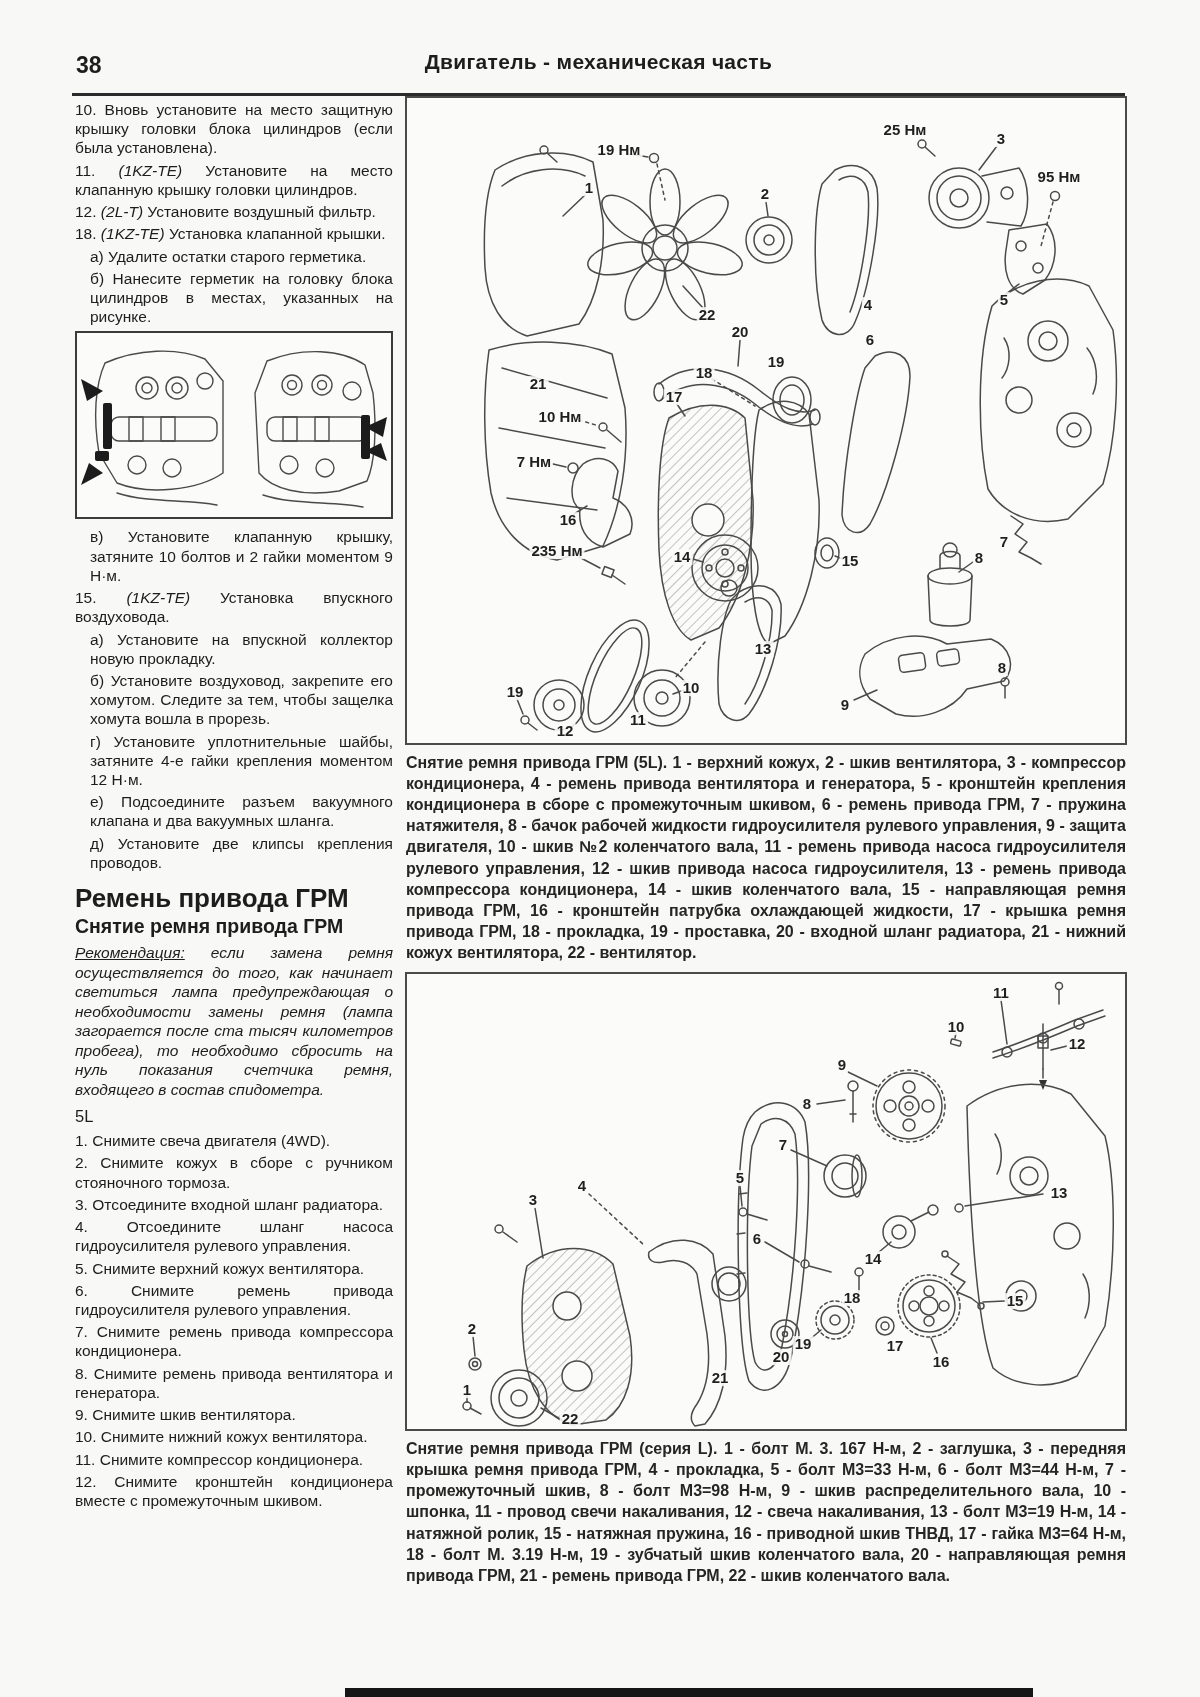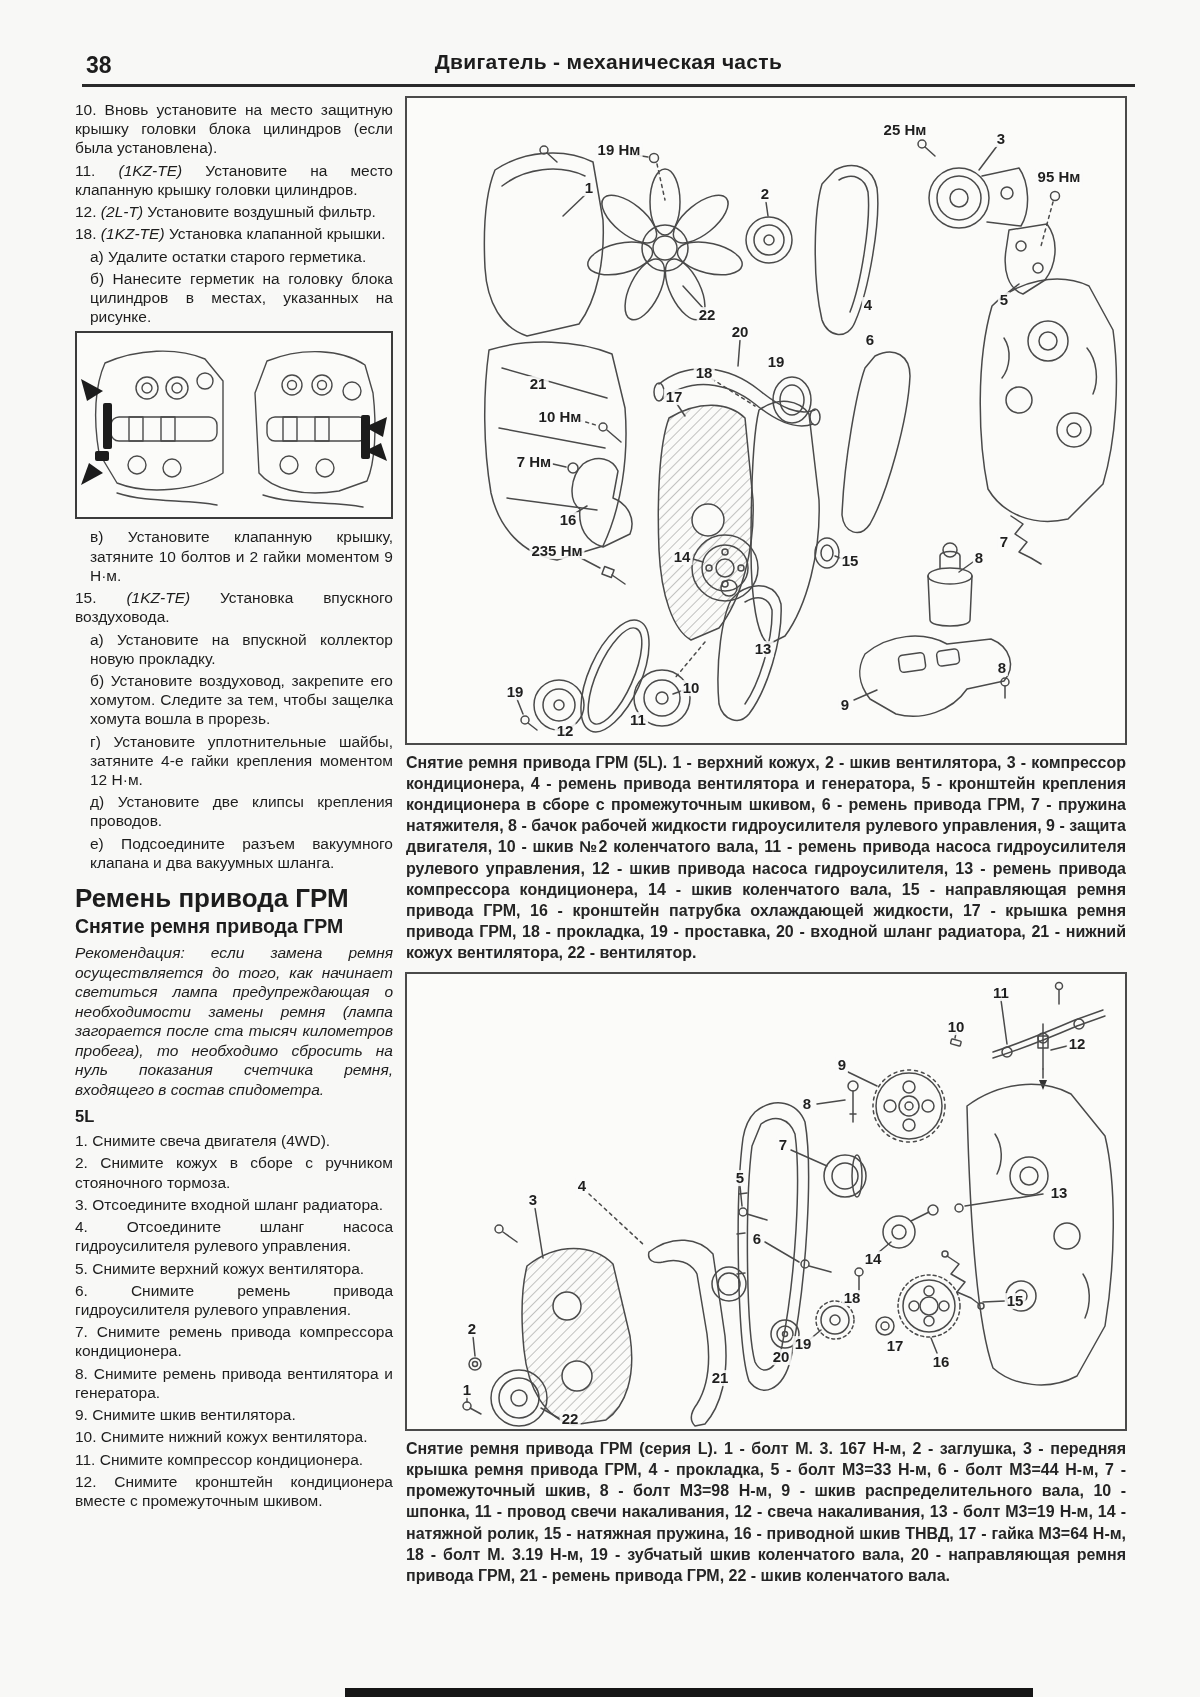--- a/index.html
+++ b/index.html
@@ -1,35 +1,35 @@
 <!DOCTYPE html>
 <html lang="ru"><head>
 <meta charset="utf-8">
 <style>
   html,body{margin:0;padding:0;}
   body{background:#e8e8e6;}
   .page{position:relative;width:1200px;height:1697px;background:#f8f8f6;
         font-family:"Liberation Sans",sans-serif;color:#1d1d1d;overflow:hidden;margin:0 auto;}
   
-  .header{position:absolute;left:82px;top:50px;width:1053px;border-bottom:3px solid #2a2a2a;padding-bottom:10px;}
+  .header{position:absolute;left:72px;top:50px;width:1053px;border-bottom:3px solid #2a2a2a;padding-bottom:19px;}
   .page-num{position:absolute;left:4px;top:2px;font-size:23px;font-weight:bold;}
   .header-title{text-align:center;font-size:21px;font-weight:bold;letter-spacing:.3px;}
   
   .col-left{position:absolute;left:75px;top:100px;width:318px;}
   .col-right{position:absolute;left:405px;top:96px;width:722px;}
   
   .step{margin:0 0 3px;font-size:15.5px;line-height:1.24;text-align:justify;}
   .step.sub{padding-left:15px;}
   .step i{font-style:italic;}
   .figureA{border:2px solid #3b3b3b;background:#fbfbf9;margin:5px 0 8px;font-size:0;}
   .section-h1{font-size:26px;font-weight:bold;margin:12px 0 2px;line-height:1.1;}
   .section-h2{font-size:19.5px;font-weight:bold;margin:0 0 6px;line-height:1.15;}
   .recommend{font-size:15.5px;font-style:italic;line-height:1.26;text-align:justify;margin:0 0 8px;}
-  .recommend .lbl{}
-  .engine-code{font-size:16.5px;font-weight:bold;margin:2px 0 5px;}
+  .recommend .lbl{text-decoration:underline;}
+  .engine-code{font-size:16.5px;font-weight:normal;margin:2px 0 5px;}
   
   .fig{position:relative;border:2px solid #4a4a4a;background:#fbfbf9;font-size:0;}
   .annos{position:absolute;left:0;top:0;right:0;bottom:0;}
   .anno{position:absolute;transform:translate(-50%,-50%);font-size:15px;font-weight:bold;color:#1f1f1f;
         background:rgba(251,251,249,.88);padding:0 2px;line-height:1.05;white-space:nowrap;}
   .caption{font-size:16px;font-weight:bold;line-height:1.32;text-align:justify;margin:7px 1px 9px;color:#252525;}
   .bottom-strip{position:absolute;left:345px;top:1688px;width:688px;height:9px;background:#161616;}
 </style>
 </head>
 <body>
@@ -107,23 +107,23 @@
 
         <p class="step"><span>15. </span><i>(1KZ-TE)</i><span> Установка впускного воздуховода.</span></p>
 
         <p class="step sub"><span>а) </span><span>Установите на впускной коллектор новую прокладку.</span></p>
 
         <p class="step sub"><span>б) </span><span>Установите воздуховод, закрепите его хомутом. Следите за тем, чтобы защелка хомута вошла в прорезь.</span></p>
 
 
         <p class="step sub"><span>г) </span><span>Установите уплотнительные шайбы, затяните 4-е гайки крепления моментом 12 Н·м.</span></p>
 
+        <p class="step sub"><span>е) </span><span>Подсоедините разъем вакуумного клапана и два вакуумных шланга.</span></p>
+
         <p class="step sub"><span>д) </span><span>Установите две клипсы крепления проводов.</span></p>
-
-        <p class="step sub"><span>е) </span><span>Подсоедините разъем вакуумного клапана и два вакуумных шланга.</span></p>
       </div>
 
     <h1 class="section-h1">Ремень привода ГРМ</h1>
     <h2 class="section-h2">Снятие ремня привода ГРМ</h2>
 
     <p class="recommend"><span class="lbl">Рекомендация:</span><span> если замена ремня осуществляется до того, как начинает светиться лампа предупреждающая о необходимости замены ремня (лампа загорается после ста тысяч километров пробега), то необходимо сбросить на нуль показания счетчика ремня, входящего в состав спидометра.</span></p>
 
     <p class="engine-code">5L</p>
 
     <div>

